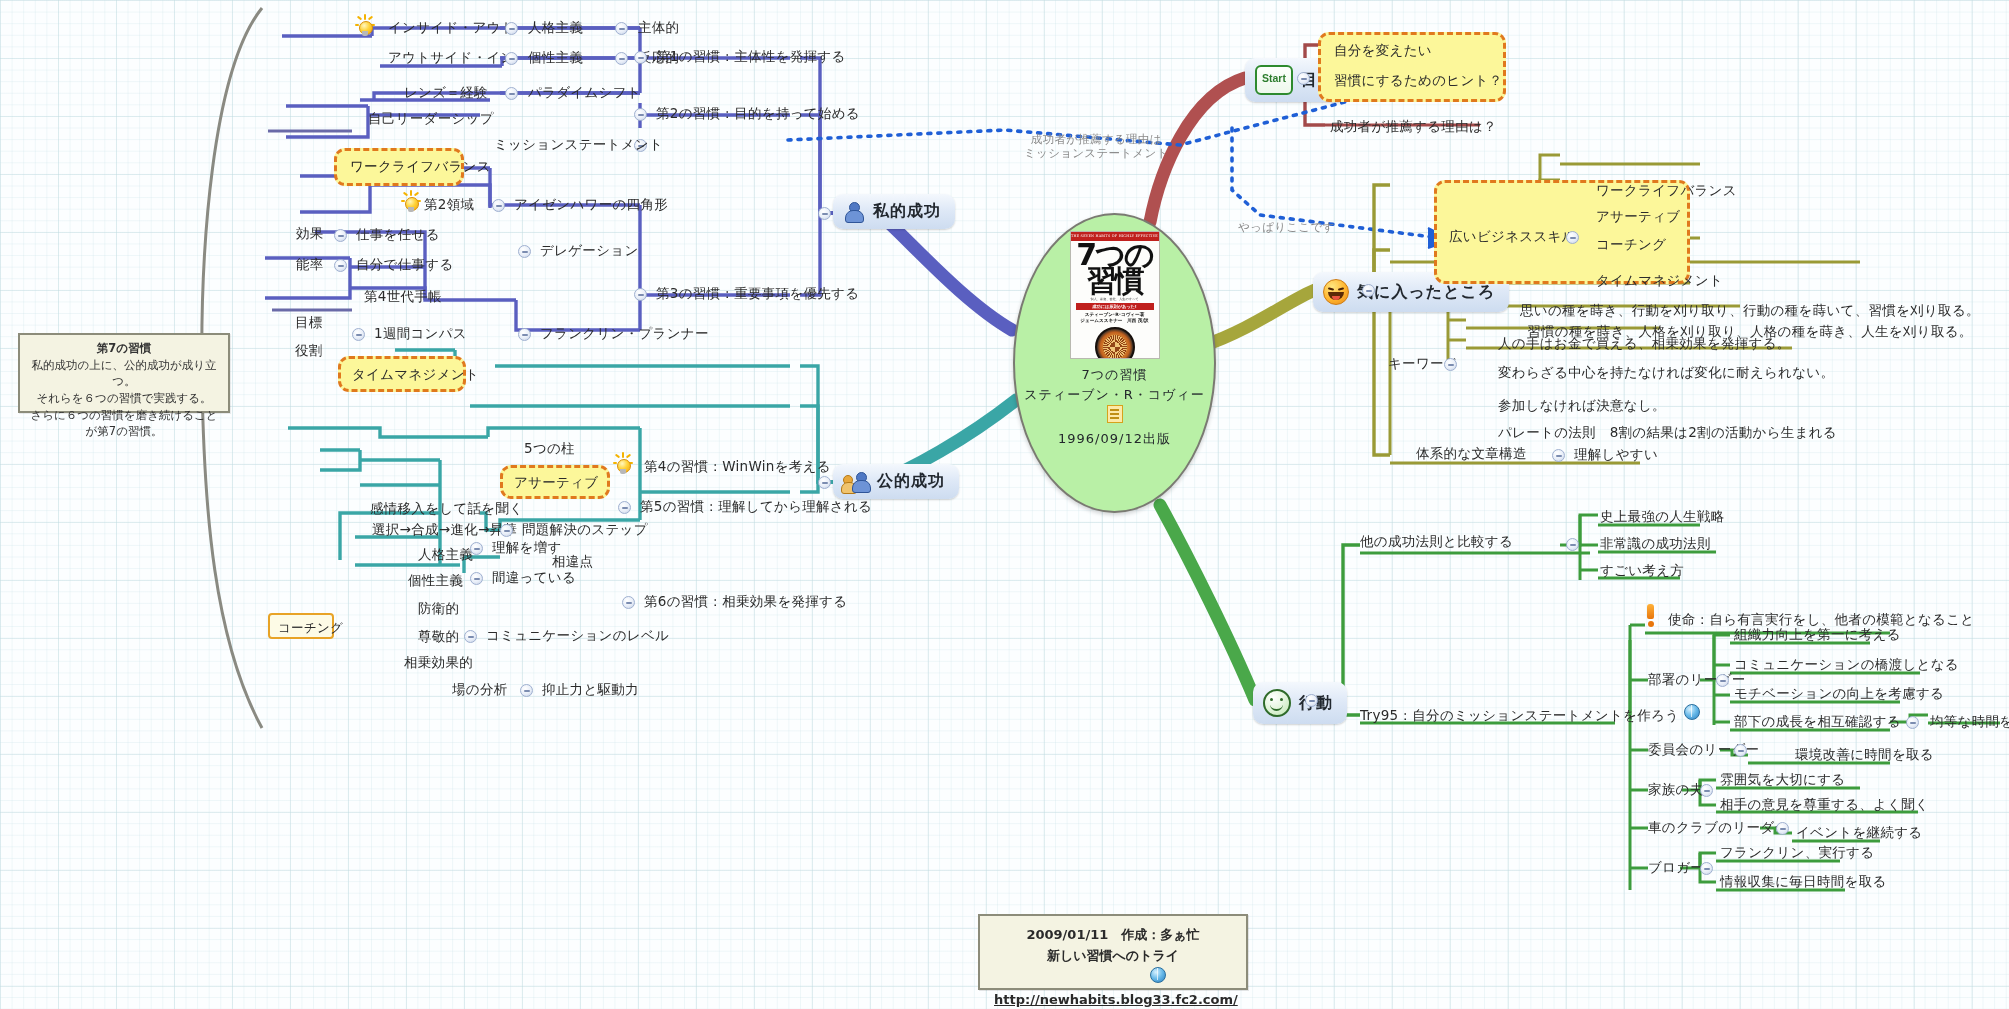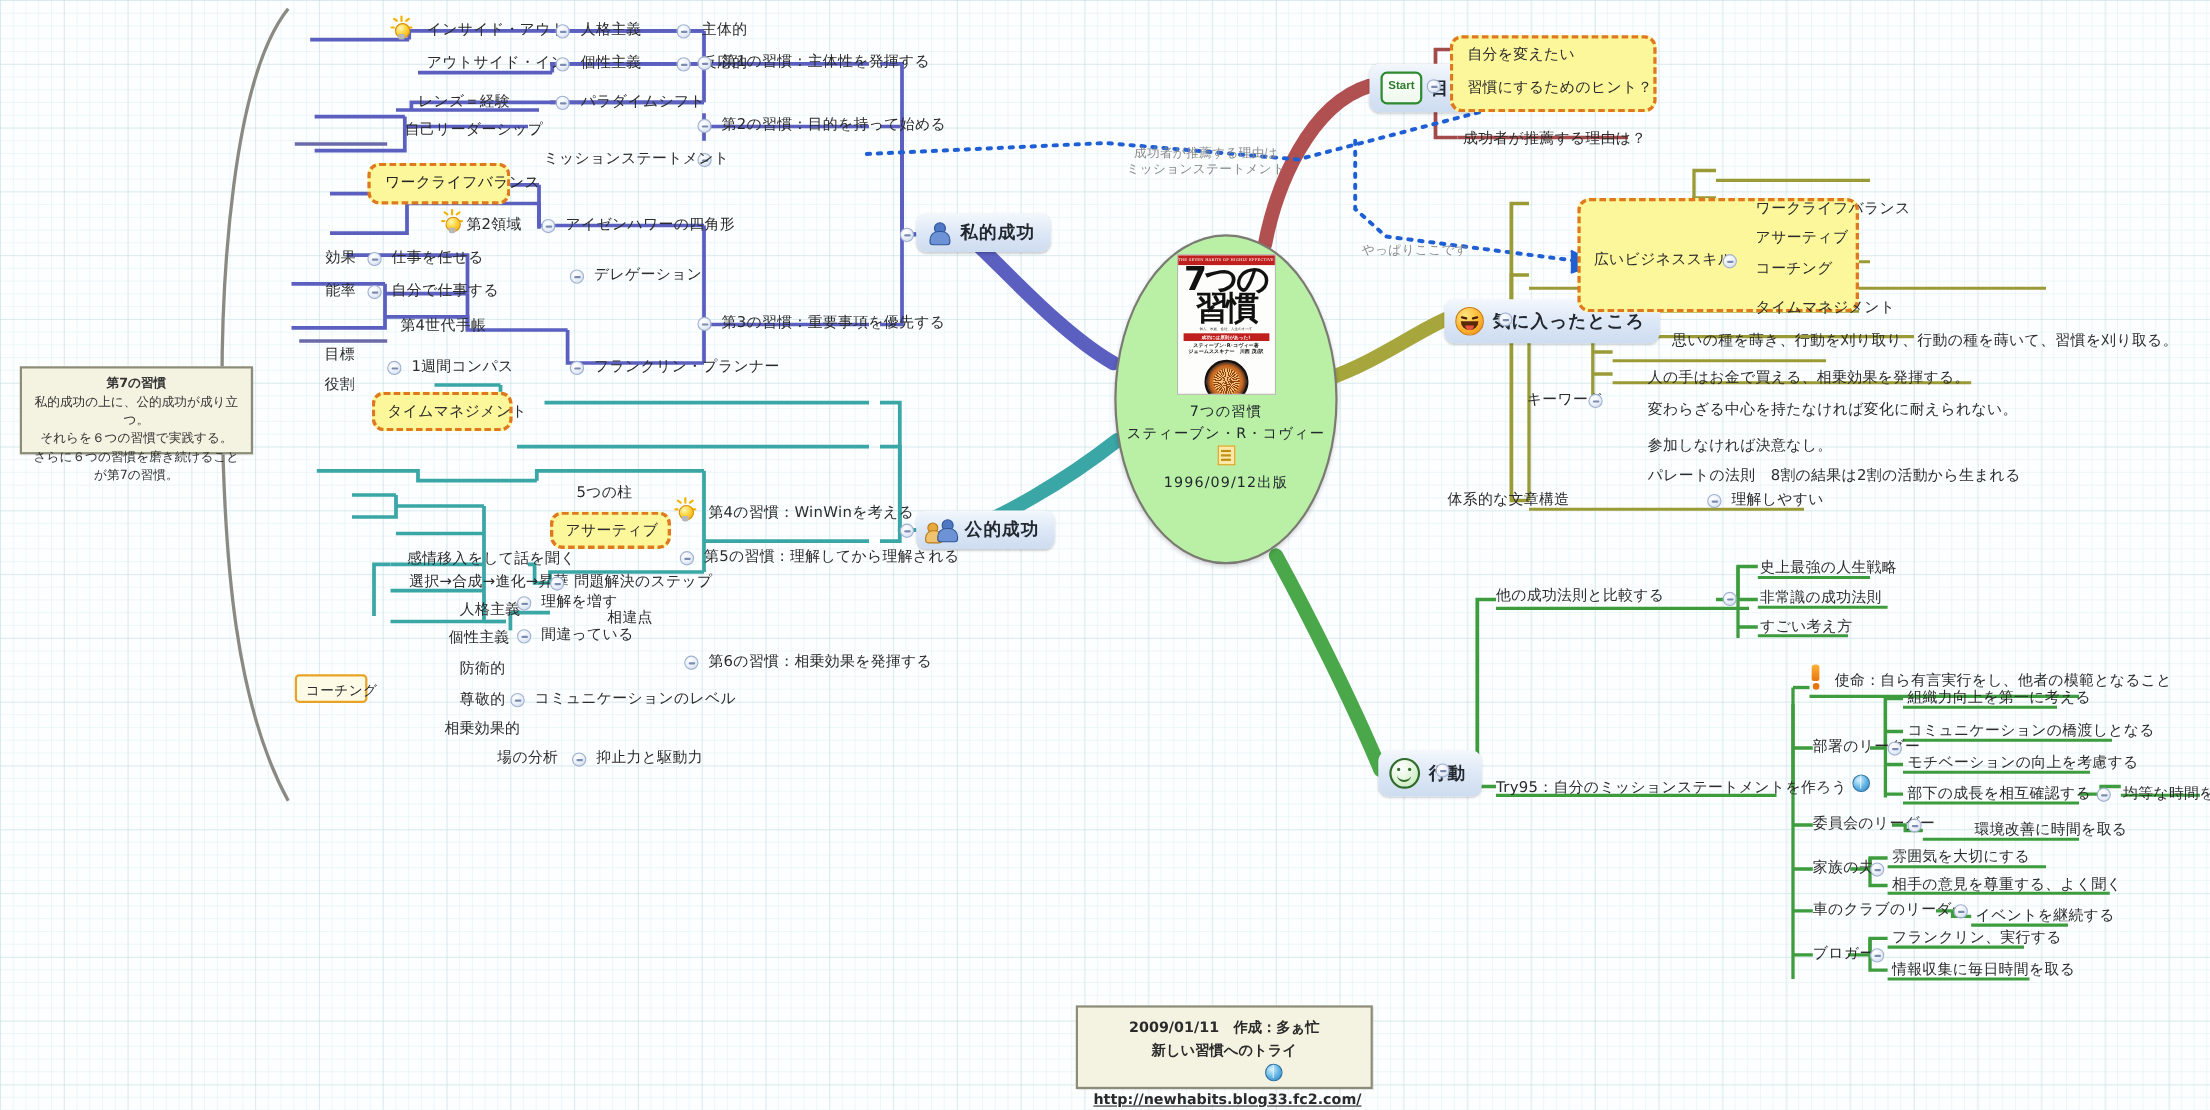--- a/index.html
+++ b/index.html
@@ -403,21 +403,21 @@
 <div class="node lbl" style="left:528px;top:19px;">人格主義</div>
 <div class="bullet" style="left:615px;top:22px;"></div>
 <div class="node lbl" style="left:638px;top:19px;">主体的</div>
 
 <div class="node lbl" style="left:388px;top:49px;">アウトサイド・イン</div>
 <div class="bullet" style="left:505px;top:52px;"></div>
 <div class="node lbl" style="left:528px;top:49px;">個性主義</div>
 <div class="bullet" style="left:615px;top:52px;"></div>
 <div class="node lbl" style="left:638px;top:49px;">反応的</div>
 
-<div class="node lbl" style="left:380px;top:84px;">レンズ＝経験</div>
+<div class="node lbl" style="left:404px;top:84px;">レンズ＝経験</div>
 <div class="bullet" style="left:505px;top:87px;"></div>
 <div class="node lbl" style="left:528px;top:84px;">パラダイムシフト</div>
 
 <div class="bullet" style="left:634px;top:51px;"></div>
 <div class="node lbl" style="left:656px;top:48px;">第1の習慣：主体性を発揮する</div>
 
 <div class="node lbl" style="left:368px;top:110px;">自己リーダーシップ</div>
 <div class="dashbox" style="left:334px;top:148px;width:130px;height:38px;"></div>
 <div class="node lbl" style="left:350px;top:158px;color:#222;">ワークライフバランス</div>
 <div class="bullet" style="left:634px;top:139px;"></div>
@@ -528,28 +528,29 @@
 <div class="dashbox" style="left:1434px;top:180px;width:256px;height:104px;"></div>
 <div class="node lbl" style="left:1449px;top:228px;">広いビジネススキル</div>
 <div class="bullet" style="left:1566px;top:231px;"></div>
 <div class="node lbl" style="left:1596px;top:182px;">ワークライフバランス</div>
 <div class="node lbl" style="left:1596px;top:208px;">アサーティブ</div>
 <div class="node lbl" style="left:1596px;top:236px;">コーチング</div>
 <div class="node lbl" style="left:1596px;top:272px;">タイムマネジメント</div>
 
 <div class="node lbl" style="left:1520px;top:300px;line-height:1.55;text-align:center;">
   <div>思いの種を蒔き、行動を刈り取り、行動の種を蒔いて、習慣を刈り取る。</div>
+  <div>習慣の種を蒔き、人格を刈り取り、人格の種を蒔き、人生を刈り取る。</div>
 </div>
 <div class="node lbl" style="left:1388px;top:355px;">キーワード</div>
 <div class="bullet" style="left:1444px;top:358px;"></div>
 <div class="node lbl" style="left:1498px;top:335px;">人の手はお金で買える、相乗効果を発揮する。</div>
 <div class="node lbl" style="left:1498px;top:364px;">変わらざる中心を持たなければ変化に耐えられない。</div>
 <div class="node lbl" style="left:1498px;top:397px;">参加しなければ決意なし。</div>
 <div class="node lbl" style="left:1498px;top:424px;">パレートの法則　8割の結果は2割の活動から生まれる</div>
-<div class="node lbl" style="left:1316px;top:446px;font-family:Liberation Serif, serif;">体系的な文章構造</div>
+<div class="node lbl" style="left:1416px;top:446px;font-family:Liberation Serif, serif;">体系的な文章構造</div>
 <div class="bullet" style="left:1552px;top:449px;"></div>
 <div class="node lbl" style="left:1574px;top:446px;">理解しやすい</div>
 
 <div class="node lbl" style="left:1360px;top:533px;">他の成功法則と比較する</div>
 <div class="bullet" style="left:1566px;top:538px;"></div>
 <div class="node lbl" style="left:1600px;top:508px;">史上最強の人生戦略</div>
 <div class="node lbl" style="left:1600px;top:535px;">非常識の成功法則</div>
 <div class="node lbl" style="left:1600px;top:562px;">すごい考え方</div>
 
 <div class="node lbl" style="left:1360px;top:704px;">

